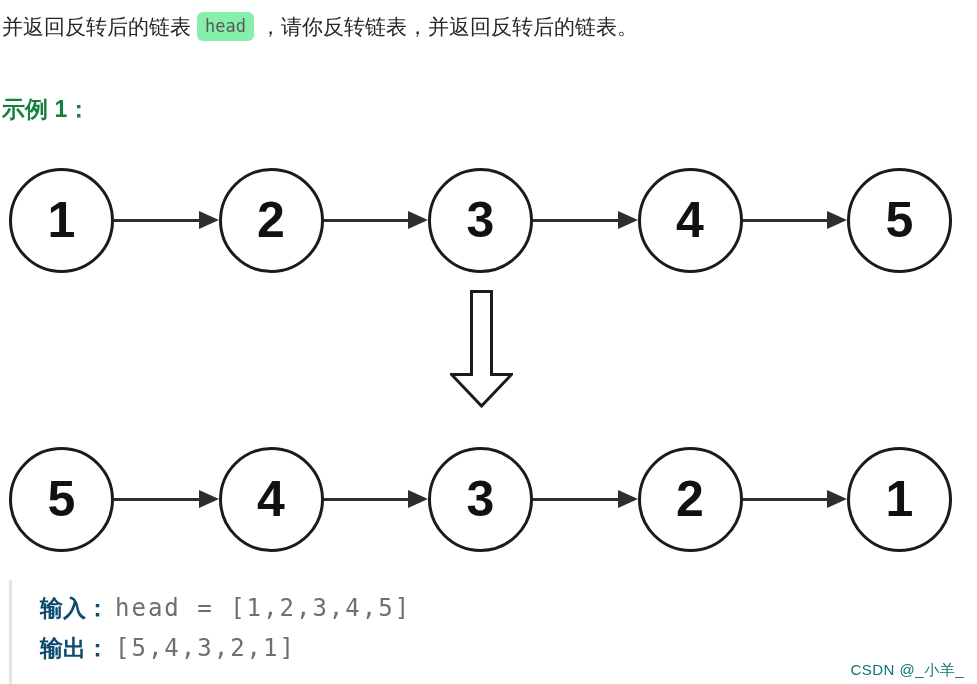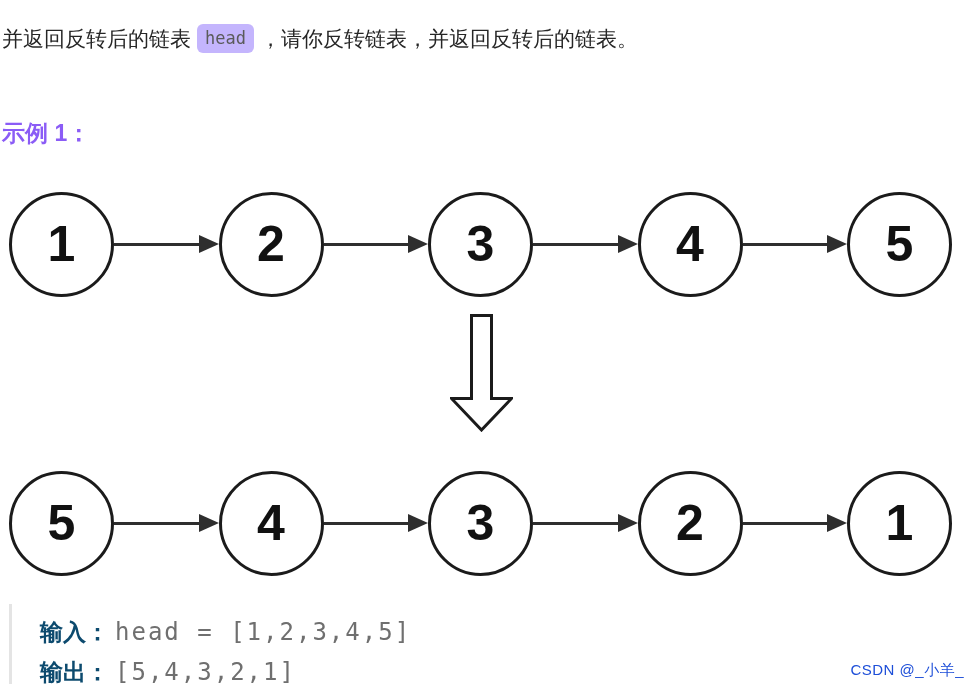--- a/index.html
+++ b/index.html
@@ -21,33 +21,33 @@
     font-size: 21px;
     line-height: 1.5;
     color: #262626;
   }
   .inline-code {
     display: inline-block;
     font-family: "DejaVu Sans Mono", monospace;
     font-size: 17px;
     line-height: 1.2;
     color: #5a5a5a;
-    background: #c4b5fd;
+    background: #86efac;
     border-radius: 6px;
     padding: 4px 8px 5px;
-    margin: 16px 6px;
+    margin: 4px 6px;
     vertical-align: 2px;
   }
 
   
   .example-heading {
     margin: 51px 0 0 2px;
     font-size: 23px;
     font-weight: bold;
-    color: #8b5cf6;
+    color: #15803d;
     line-height: 1.15;
   }
 
   
   .diagram { margin-top: 45px; }
   .list-row {
     display: flex;
     align-items: center;
     margin-left: 9px;
     width: 943px;
@@ -107,21 +107,21 @@
     margin-left: 6px;
     margin-top: 12px;
   }
 
   
   .watermark {
     position: absolute;
     top: 653px;
     right: 13px;
     font-size: 15px;
-    color: #1d4ed8;
+    color: #0f766e;
     letter-spacing: 0.5px;
   }
 </style>
 </head>
 <body>
 
 <div class="page">
 
   <p class="desc">
     <span>并返回反转后的链表</span><code class="inline-code">head</code><span>，请你反转链表，并返回反转后的链表。</span>

